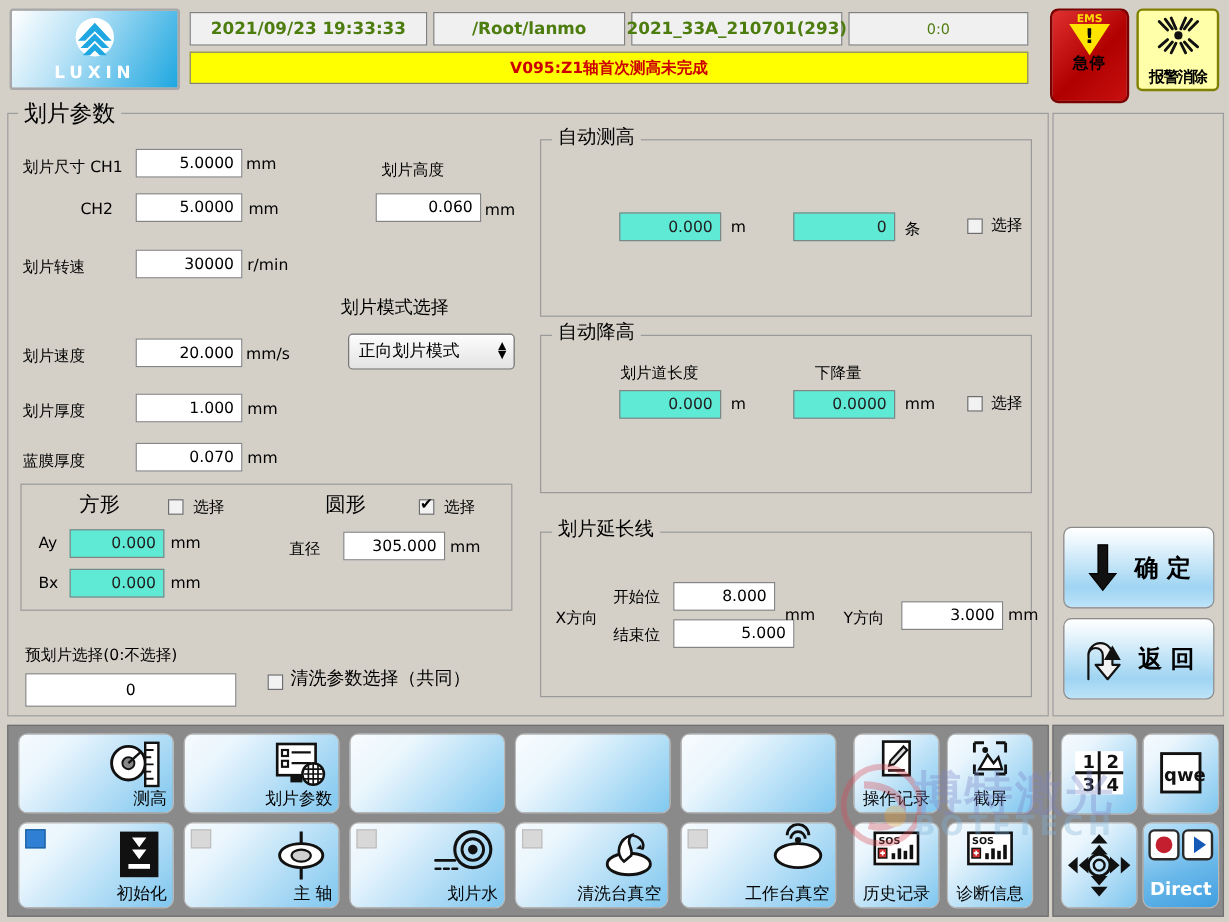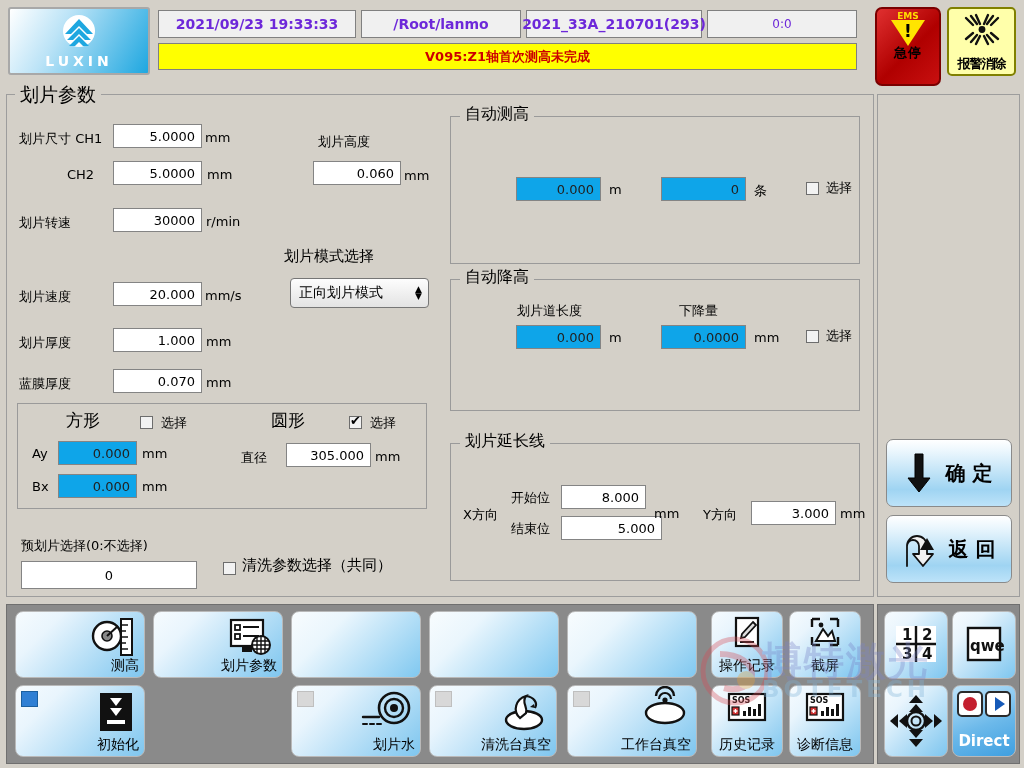--- a/index.html
+++ b/index.html
@@ -21,21 +21,21 @@
     border:2px solid #a8a8a8; background:linear-gradient(120deg,#ffffff 0%,#bde4f7 35%,#1ea7e0 100%);
     border-radius:3px; display:flex; flex-direction:column; align-items:center; justify-content:center;
   }
   .logo-mark { width:52px; height:38px; position:relative; }
   .logo-text { color:#ffffff; font-size:14px; letter-spacing:4px; font-weight:bold; margin-top:1px; }
 
   .hdr-field {
     position:absolute; top:10px; height:28px;
     border:1px solid #808080; background:#f0f0f0;
     display:flex; align-items:center; justify-content:center;
-    font-weight:bold; font-size:14px; color:#6d28d9;
+    font-weight:bold; font-size:14px; color:#4d7c0f;
   }
   #f-datetime { left:158px; width:198px; }
   #f-path     { left:361px; width:160px; }
   #f-recipe   { left:526px; width:176px; }
   #f-counter  { left:707px; width:150px; font-weight:normal; font-size:12px;}
 
   .alarm-bar {
     position:absolute; left:158px; top:43px; width:699px; height:27px;
     background:#ffff00; border:1px solid #808080;
     display:flex; align-items:center; justify-content:center;
@@ -73,21 +73,21 @@
   #main-group > .gb-title { top:-13px; left:8px; font-size:19px; }
 
   .lbl { position:absolute; font-size:13px; color:#000; white-space:nowrap; }
   .unit { position:absolute; font-size:13px; color:#000; }
 
   .ipt {
     position:absolute; height:24px; border:1px solid #848484; background:#ffffff;
     display:flex; align-items:center; justify-content:flex-end;
     padding-right:6px; font-size:13px; color:#000;
   }
-  .ipt.ro { background:#0ea5e9; color:#222; }
+  .ipt.ro { background:#5eead4; color:#222; }
 
   .cb { position:absolute; width:13px; height:13px; border:1px solid #6d6d6d; background:#f2f2f2; }
   .cb.checked::after{ content:"✔"; position:absolute; left:0px; top:-4px; font-size:13px; color:#000; }
 
   .selectbox {
     position:absolute; height:30px; border:1px solid #767676; border-radius:4px;
     background:linear-gradient(#fdfdfd,#e3e3e3);
     display:flex; align-items:center; padding-left:8px; font-size:14px; cursor:pointer;
   }
   .spinner { position:absolute; right:6px; top:50%; transform:translateY(-50%);
@@ -373,20 +373,29 @@
     <div class="tbtn" style="left:8px; top:80px; width:130px; height:72px;">
       <span class="lamp on"></span>
       <svg class="ticon" width="40" height="42" viewBox="0 0 40 42">
         <rect x="4" y="2" width="32" height="38" fill="#111"></rect>
         <path d="M14 7 h12 l-6 8 z M14 17 h12 l-6 8 z" fill="#fff"></path>
         <rect x="11" y="29" width="18" height="4" fill="#fff"></rect>
       </svg>
       <span class="tlabel">初始化</span>
     </div>
 
+    <div class="tbtn" style="left:146px; top:80px; width:130px; height:72px;">
+      <span class="lamp"></span>
+      <svg class="ticon" width="46" height="44" viewBox="0 0 46 44">
+        <line x1="23" y1="2" x2="23" y2="42" stroke="#111" stroke-width="2.6"></line>
+        <ellipse cx="23" cy="22" rx="18" ry="10" fill="#fff" stroke="#111" stroke-width="2.4"></ellipse>
+        <ellipse cx="23" cy="22" rx="8" ry="5" fill="#d0d0d0" stroke="#111" stroke-width="1.8"></ellipse>
+      </svg>
+      <span class="tlabel">主 轴</span>
+    </div>
 
     <div class="tbtn" style="left:284px; top:80px; width:130px; height:72px;">
       <span class="lamp"></span>
       <svg class="ticon" width="52" height="42" viewBox="0 0 52 42">
         <circle cx="34" cy="17" r="15" fill="none" stroke="#111" stroke-width="2.6"></circle>
         <circle cx="34" cy="17" r="9" fill="none" stroke="#111" stroke-width="2.4"></circle>
         <circle cx="34" cy="17" r="4" fill="#111"></circle>
         <g stroke="#111" stroke-width="2.4" stroke-linecap="round">
           <line x1="3" y1="26" x2="19" y2="26"></line>
         </g>

